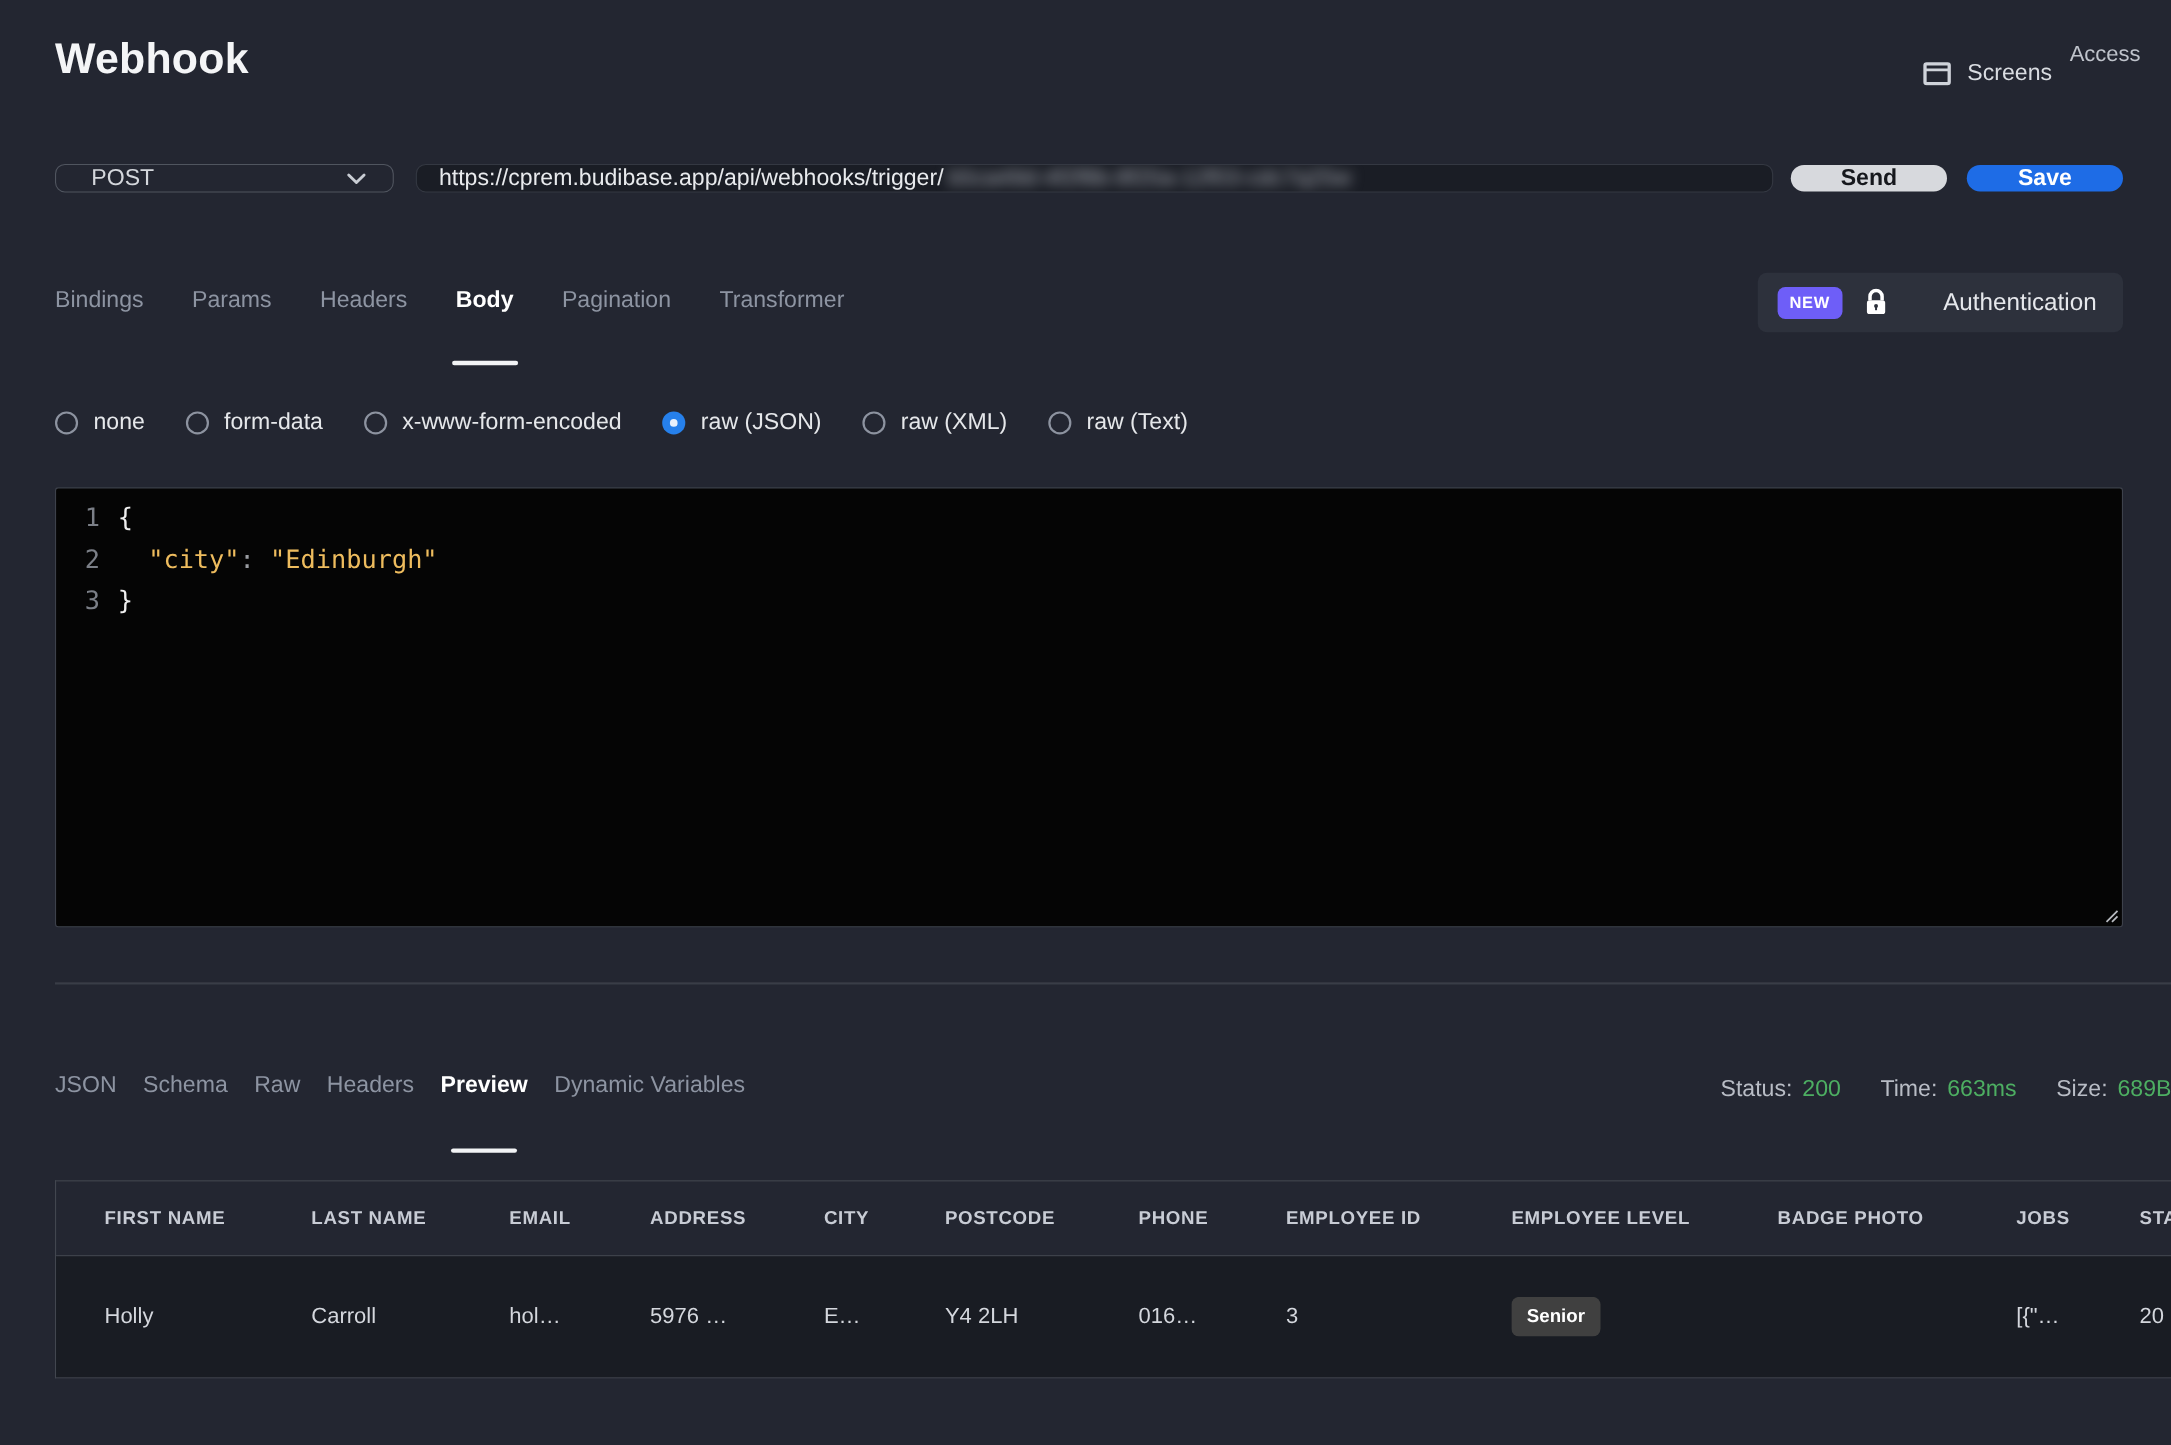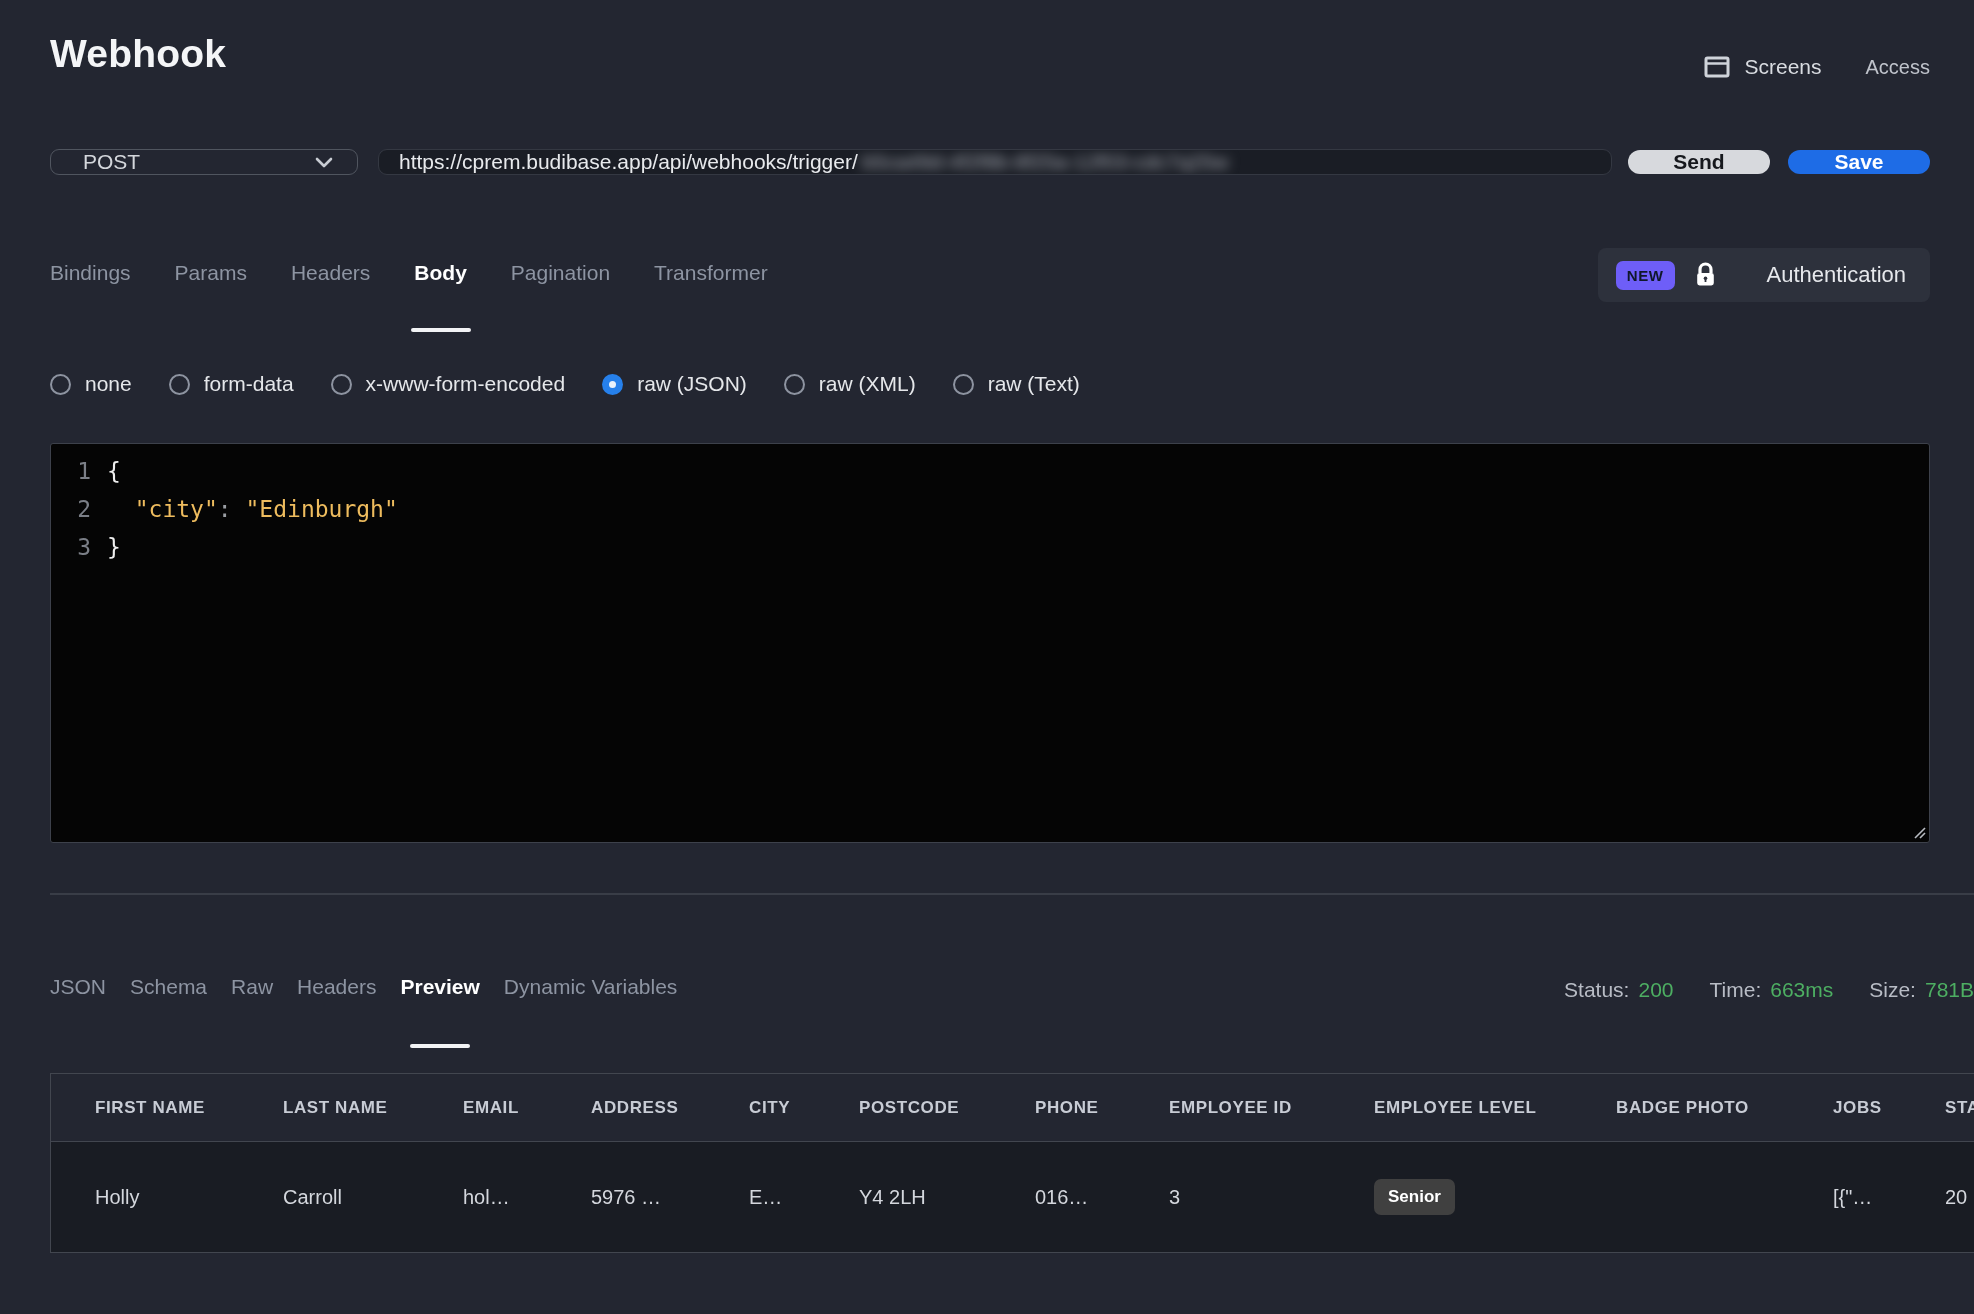--- a/index.html
+++ b/index.html
@@ -11,22 +11,22 @@
     font-family:"Liberation Sans", sans-serif;
     color:#e8eaee;
   }
 
   
   .page-title {
     position:absolute; left:50px; top:32px;
     font-size:39px; font-weight:700; color:#f4f5f7; letter-spacing:0.2px;
   }
   .header-right {
-    position:absolute; right:44px; top:38px; height:58px;
-    display:flex; align-items:center; gap:44px;
+    position:absolute; right:28px; top:38px; height:58px;
+    display:flex; gap:16px;
   }
   .screens-item { display:flex; align-items:center; gap:14px; cursor:pointer; }
   .screens-item span { font-size:21px; color:#d9dce1; }
   .access-link { font-size:20px; color:#bfc3cb; cursor:pointer; }
   .user-dropdown {
     height:58px; display:flex; align-items:center; gap:16px;
     border:1px solid #4a4e5a; border-radius:9px; padding:0 20px; cursor:pointer;
   }
   .user-dot { width:30px; height:30px; border-radius:9px; background:#2fa874; }
   .user-dropdown .label { font-size:21px; color:#e2e4e9; }
@@ -68,21 +68,21 @@
     content:""; position:absolute; left:50%; margin-left:-30px; bottom:-4px;
     width:60px; height:4px; border-radius:2px; background:#f2f3f5;
   }
 
   .auth-button {
     position:absolute; right:44px; top:248px; height:54px;
     display:flex; align-items:center; gap:19px; padding:0 24px 0 18px;
     background:#2d313c; border-radius:8px; cursor:pointer;
   }
   .new-badge {
-    background:#6e5ef8; color:#0f172a; font-size:15px; font-weight:700;
+    background:#6e5ef8; color:#ffffff; font-size:15px; font-weight:700;
     letter-spacing:0.6px; padding:6px 11px; border-radius:7px;
   }
   .auth-button .label { font-size:22px; color:#e6e8ec;margin-left:31px; }
 
   
   .radio-row { position:absolute; left:50px; top:372px; display:flex; gap:37px; }
   .radio-item { display:flex; align-items:center; gap:14px; cursor:pointer; }
   .radio-circle {
     width:21px; height:21px; border-radius:50%;
     border:2.5px solid #8d93a0; background:transparent; flex-shrink:0;
@@ -267,21 +267,21 @@
   <div class="meta-item">
     <span class="meta-label">Status:</span>
     <span class="meta-value">200</span>
   </div>
   <div class="meta-item">
     <span class="meta-label">Time:</span>
     <span class="meta-value">663ms</span>
   </div>
   <div class="meta-item">
     <span class="meta-label">Size:</span>
-    <span class="meta-value">781B</span>
+    <span class="meta-value">689B</span>
   </div>
 </div>
 
 <div class="preview-table">
   <div class="t-header">
     <div class="cell c0">FIRST NAME</div>
     <div class="cell c1">LAST NAME</div>
     <div class="cell c2">EMAIL</div>
     <div class="cell c3">ADDRESS</div>
     <div class="cell c4">CITY</div>

